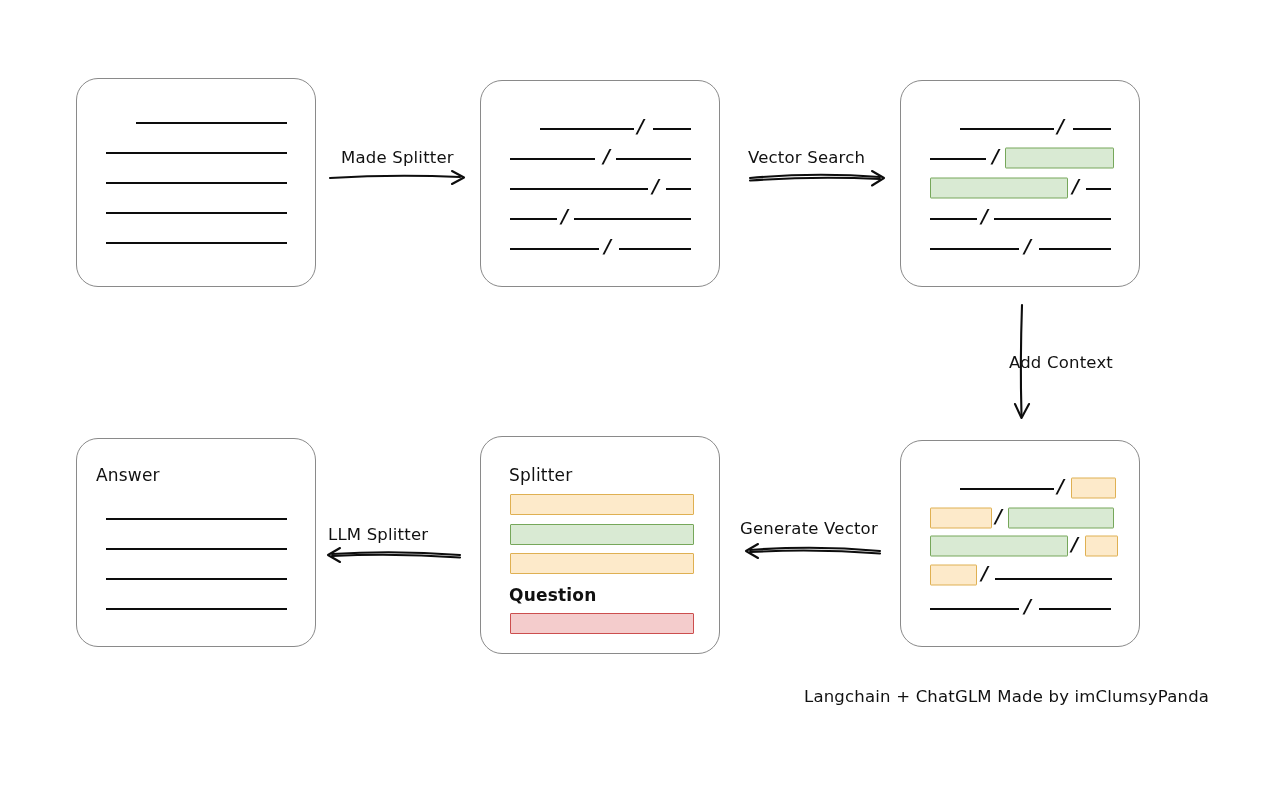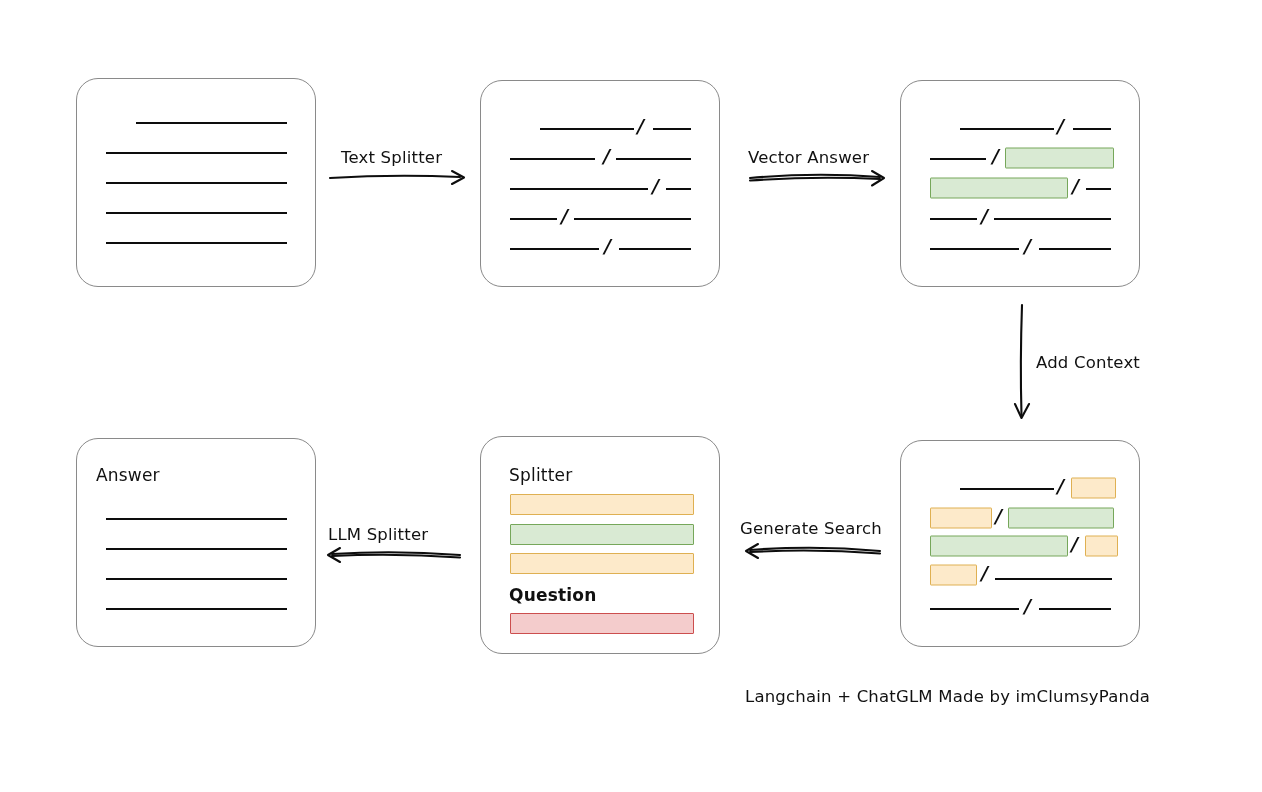--- a/index.html
+++ b/index.html
@@ -212,19 +212,19 @@
     <path d="M880 551 Q 815 545 750 550"></path>
     <path d="M880 553.5 Q 815 548.5 750 552"></path>
     <path d="M758 544 L 746 551 L 758 558"></path>
 
     <path d="M460 555 Q 395 550 332 554"></path>
     <path d="M460 557.5 Q 395 553 332 556"></path>
     <path d="M340 548 L 328 555 L 340 562"></path>
   </g>
 </svg>
 
-<div class="edge-label" style="left:341px; top:148px;">Text Splitter</div>
-<div class="edge-label" style="left:748px; top:148px;">Vector Answer</div>
-<div class="edge-label" style="left:1036px; top:353px;">Add Context</div>
-<div class="edge-label" style="left:740px; top:519px;">Generate Search</div>
+<div class="edge-label" style="left:341px; top:148px;">Made Splitter</div>
+<div class="edge-label" style="left:748px; top:148px;">Vector Search</div>
+<div class="edge-label" style="left:1009px; top:353px;">Add Context</div>
+<div class="edge-label" style="left:740px; top:519px;">Generate Vector</div>
 <div class="edge-label" style="left:328px; top:525px;">LLM Splitter</div>
 
-<div class="credit" style="left:745px; top:687px;">Langchain + ChatGLM Made by imClumsyPanda</div>
+<div class="credit" style="left:804px; top:687px;">Langchain + ChatGLM Made by imClumsyPanda</div>
 
 </body></html>

